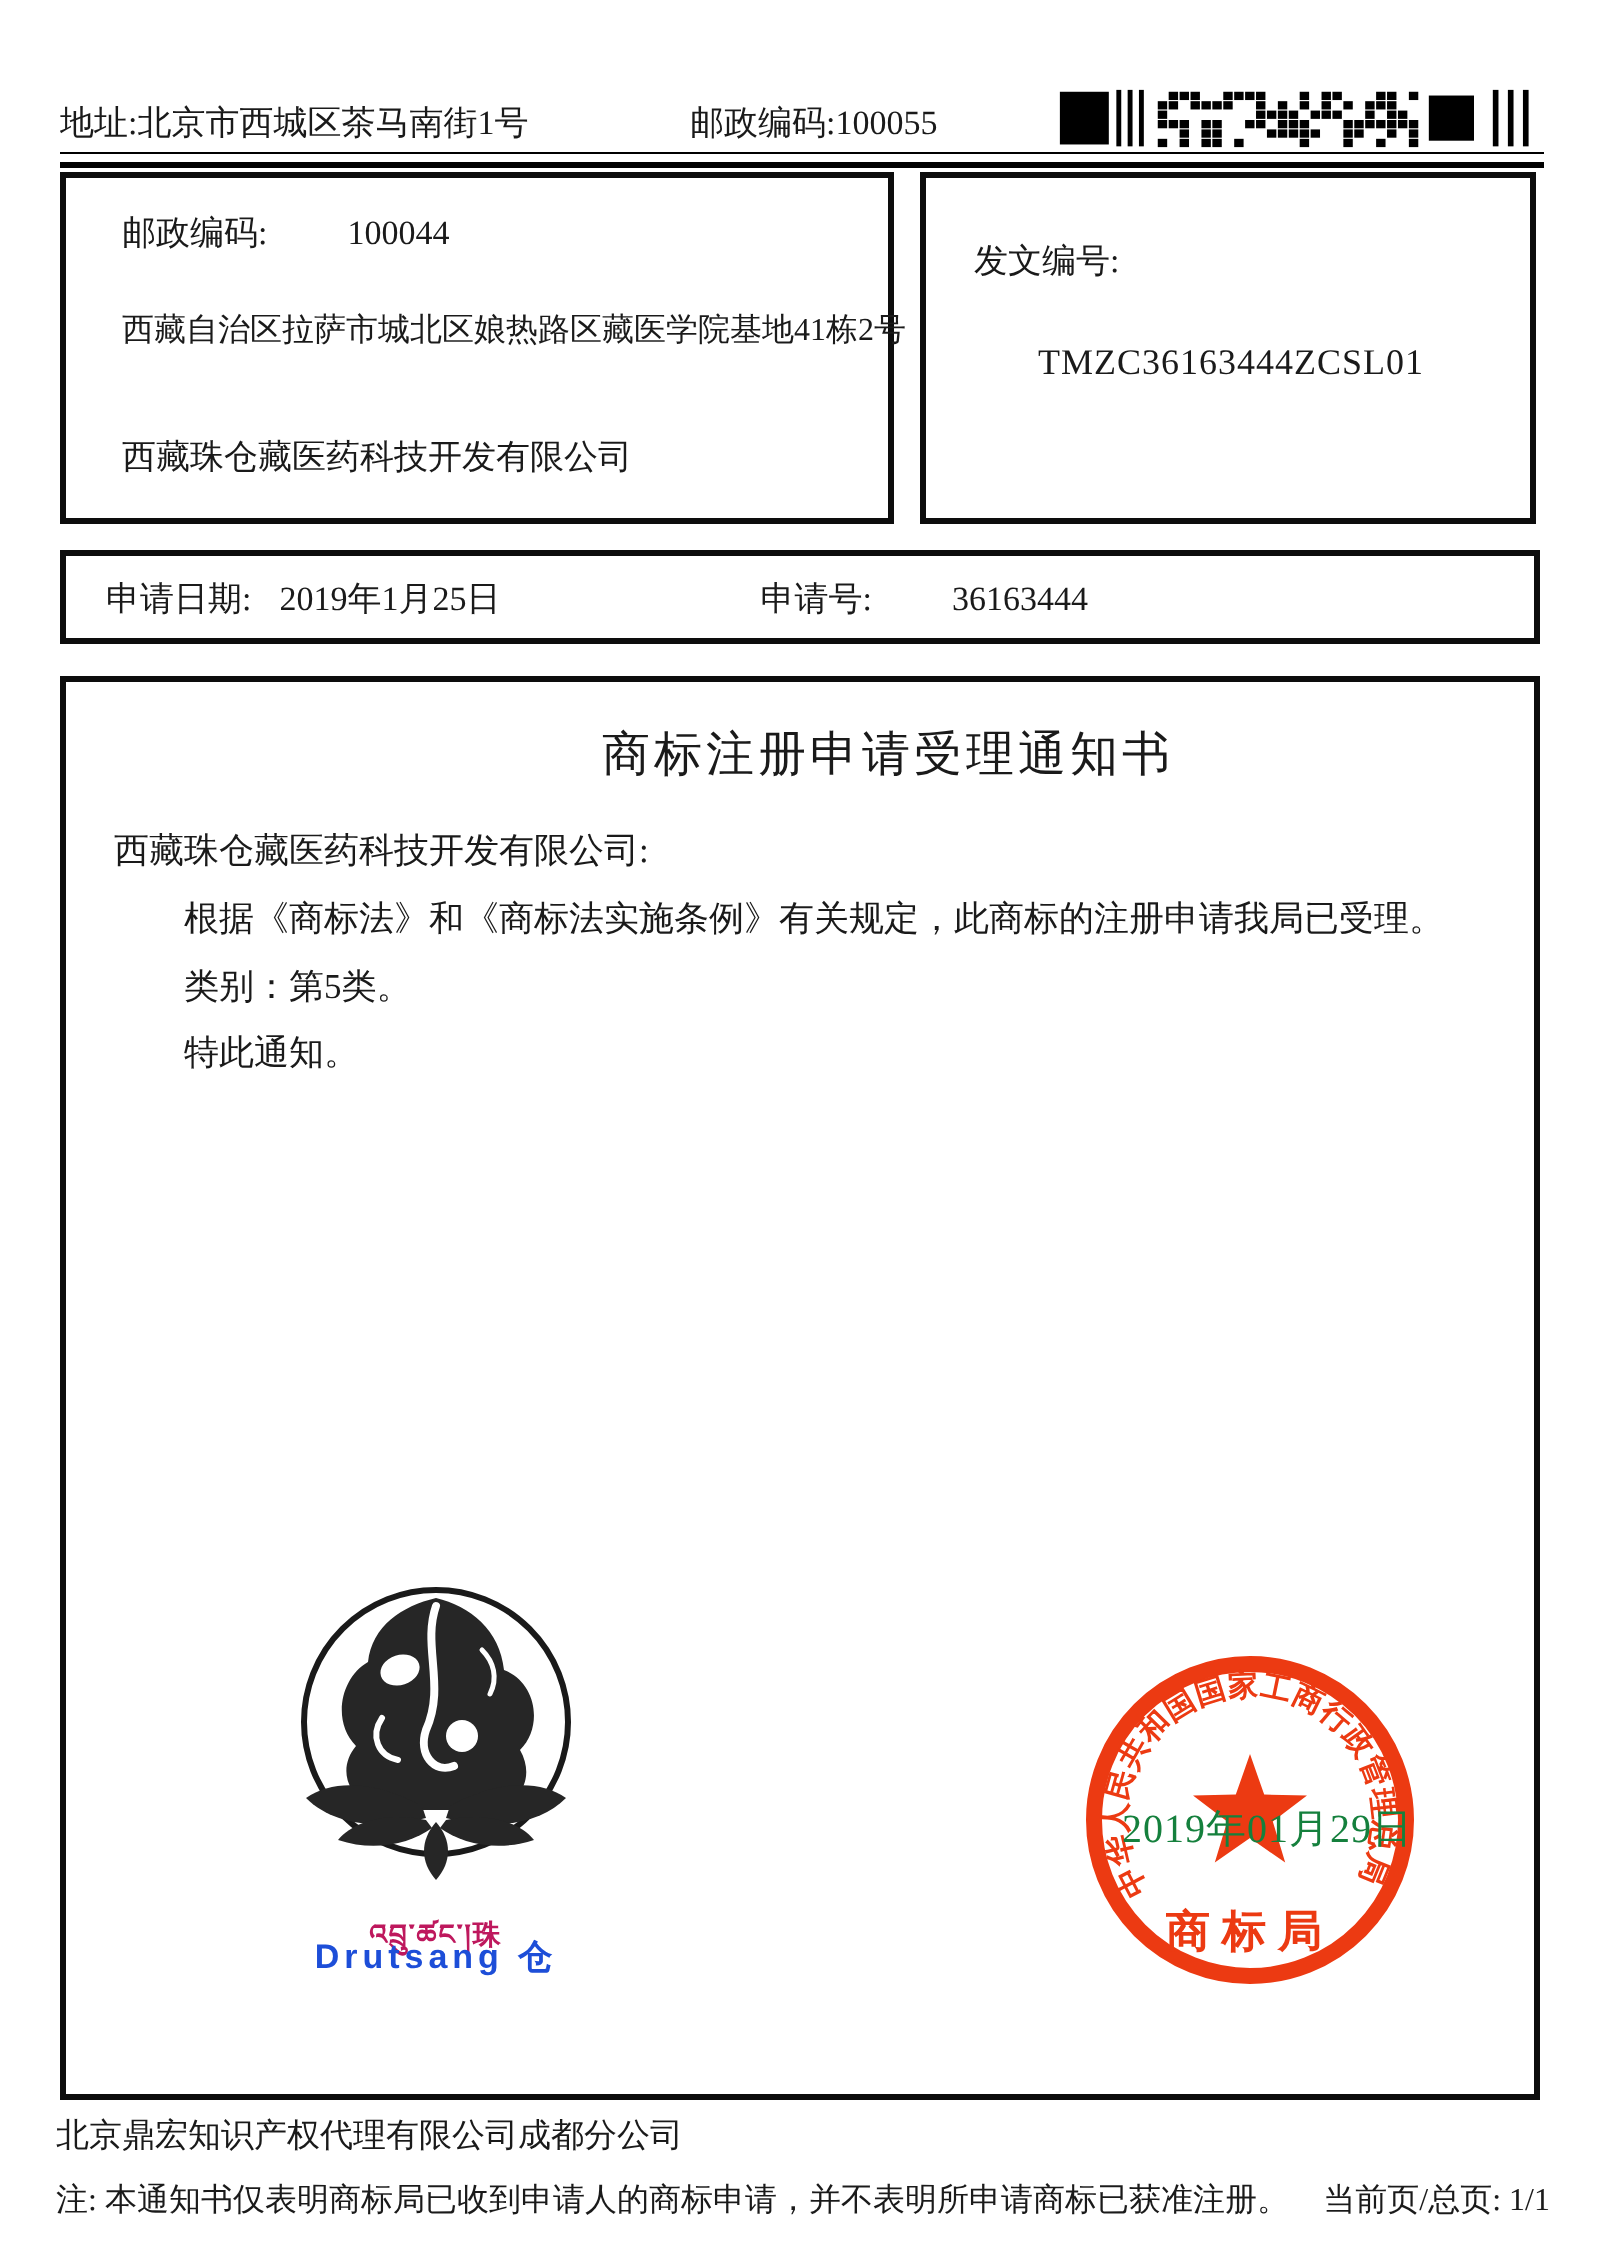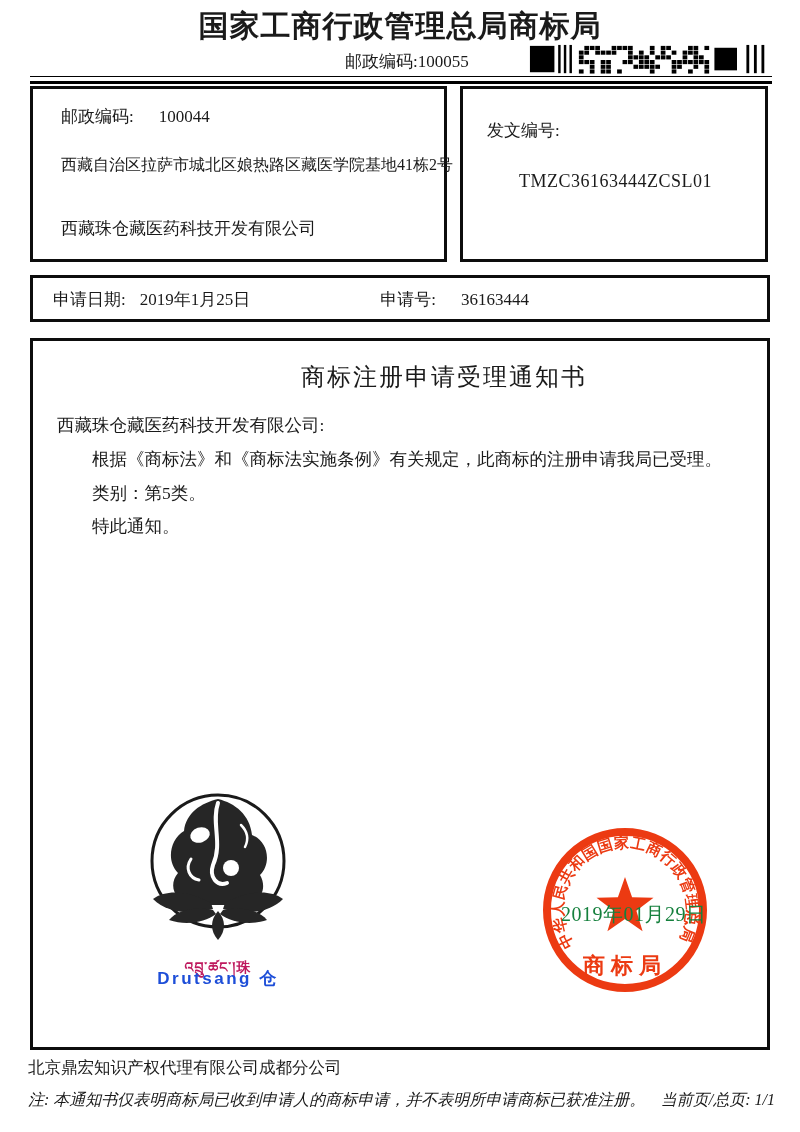--- a/index.html
+++ b/index.html
@@ -16,45 +16,45 @@
   .recipient-box{top:86px;left:30px;width:411px;height:170px;}
   .docnum-box{top:86px;left:460px;width:302px;height:170px;}
   .app-bar{top:275px;left:30px;width:734px;height:41px;}
   .main-box{top:338px;left:30px;width:734px;height:706px;}
   .t17{font-size:17px;}
   .rec-line1{top:16px;left:28px;}
   .rec-line2{top:66px;left:28px;font-size:16px;white-space:nowrap;text-align:right;}
   .rec-line3{top:128px;left:28px;}
   .doc-label{top:30px;left:24px;}
   .doc-value{top:82px;left:56px;font-size:18px;letter-spacing:0.5px;}
-  .val-gap{margin-left:25px;font-family:Liberation Serif, serif;}
+  .val-gap{margin-left:40px;font-family:Liberation Serif, serif;}
   .val-gap-sm{margin-left:14px;}
   .appbar-inner{top:10px;left:20px;font-size:17px;}
   .app-no{margin-left:130px;}
   .notice-title{top:20px;left:0;width:734px;text-align:center;font-size:24px;letter-spacing:2px;padding-left:44px;}
   .notice-addressee{top:72px;left:24px;font-size:17.5px;}
   .notice-p{left:24px;width:690px;font-size:17.5px;text-indent:2em;}
   .p1{top:106px;}
   .p2{top:140px;}
   .p3{top:173px;}
   .logo-block{top:432px;left:90px;width:190px;height:215px;text-align:center;}
   .logo-row1{position:absolute;top:178px;left:0;width:190px;font-size:14px;font-weight:bold;letter-spacing:1px;color:#be185d;}
   .logo-row2{position:absolute;top:194px;left:0;width:190px;font-size:17px;font-weight:bold;letter-spacing:2.5px;color:#1d4ed8;font-family:"Liberation Sans","DejaVu Sans",sans-serif;}
   .seal-block{top:484px;left:507px;width:170px;height:170px;}
   .seal-date{top:560px;left:528px;width:170px;font-size:20px;color:#15803d;letter-spacing:0.5px;z-index:5;}
   .agency-line{top:1057px;left:28px;font-size:16.5px;}
-  .note-row{top:1090px;left:28px;width:747px;display:flex;justify-content:space-between;font-size:16px;font-style:italic;}
+  .note-row{top:1090px;left:28px;width:747px;display:flex;justify-content:space-between;font-size:16px;}
   .barcode{top:44px;left:512px;width:274px;height:32px;}
 </style>
 </head>
 <body>
 
 <div class="page">
 
-  <div class="abs header-title">国家工商行政管理总局商标局</div>
+  <div class="abs addr-line">地址:北京市西城区茶马南街1号</div>
   <div class="abs postal-line">邮政编码:100055</div>
   <svg class="abs barcode" id="barcode-svg" viewBox="0 0 253 34">
       <rect x="0" y="2" width="26" height="28" fill="#000"></rect>
       <rect x="30" y="1" width="2.6" height="30" fill="#000"></rect>
       <rect x="36" y="1" width="2.6" height="30" fill="#000"></rect>
       <rect x="42" y="1" width="2.6" height="30" fill="#000"></rect>
       <rect x="57.8" y="2" width="5" height="4.4" fill="#000"></rect>
       <rect x="63.6" y="2" width="5" height="4.4" fill="#000"></rect>
       <rect x="69.4" y="2" width="5" height="4.4" fill="#000"></rect>
       <rect x="86.8" y="2" width="5" height="4.4" fill="#000"></rect>

